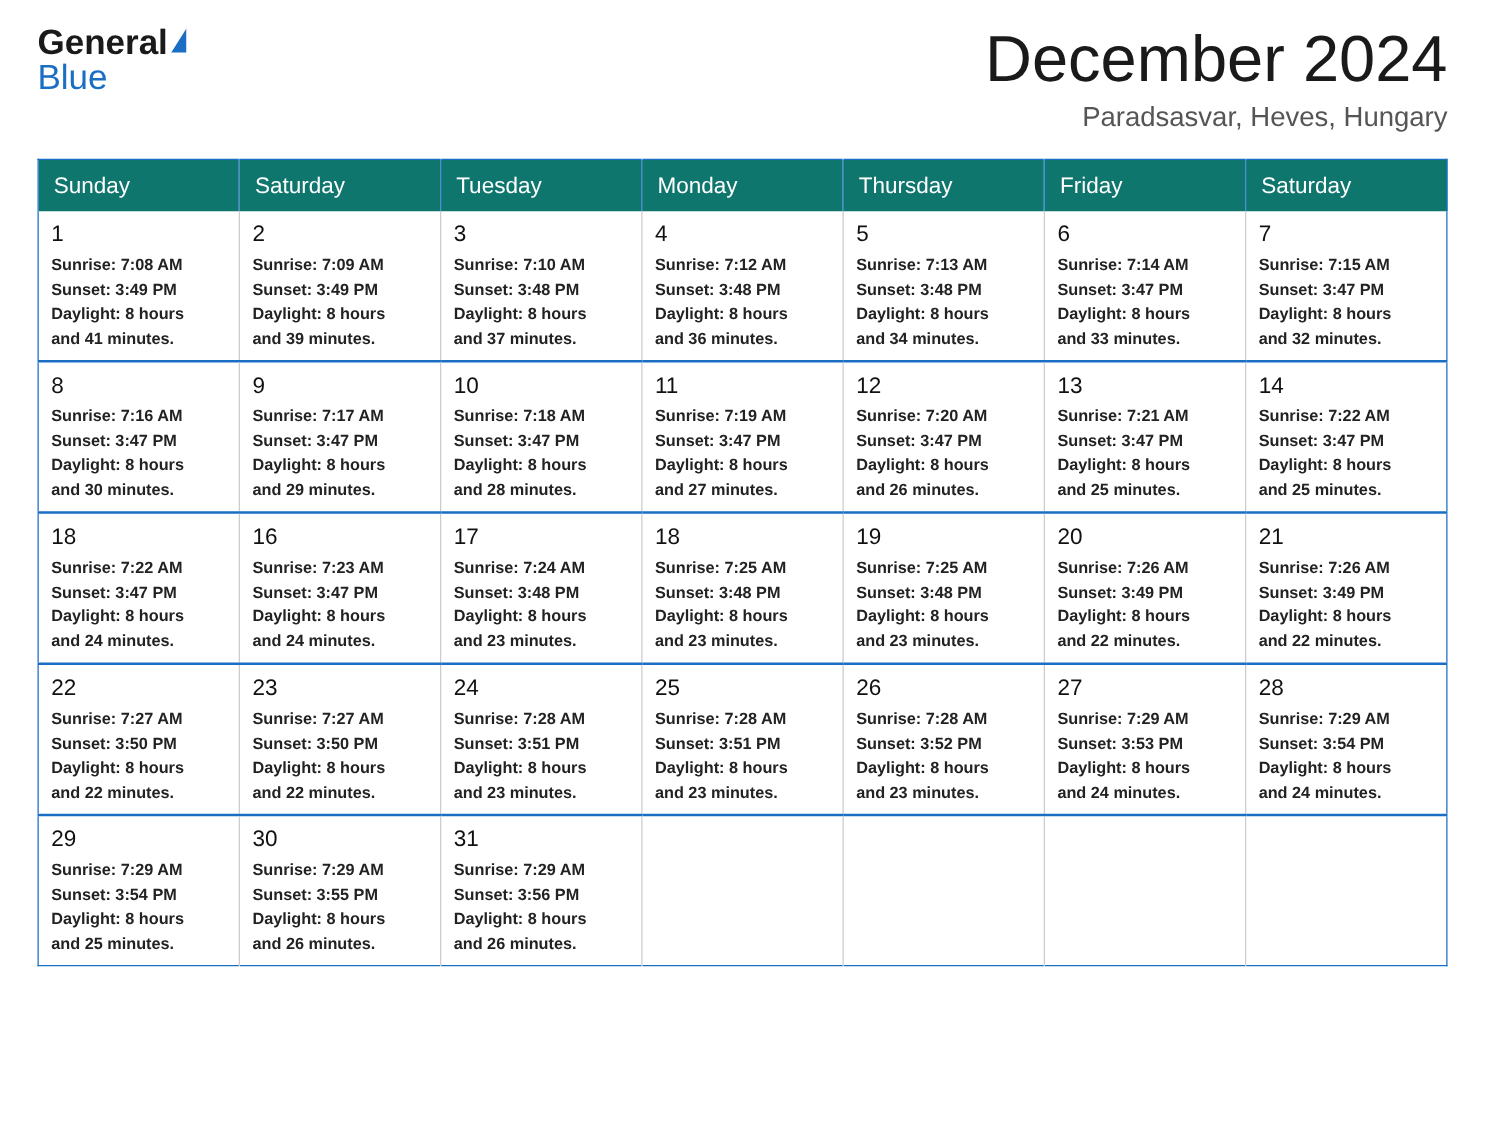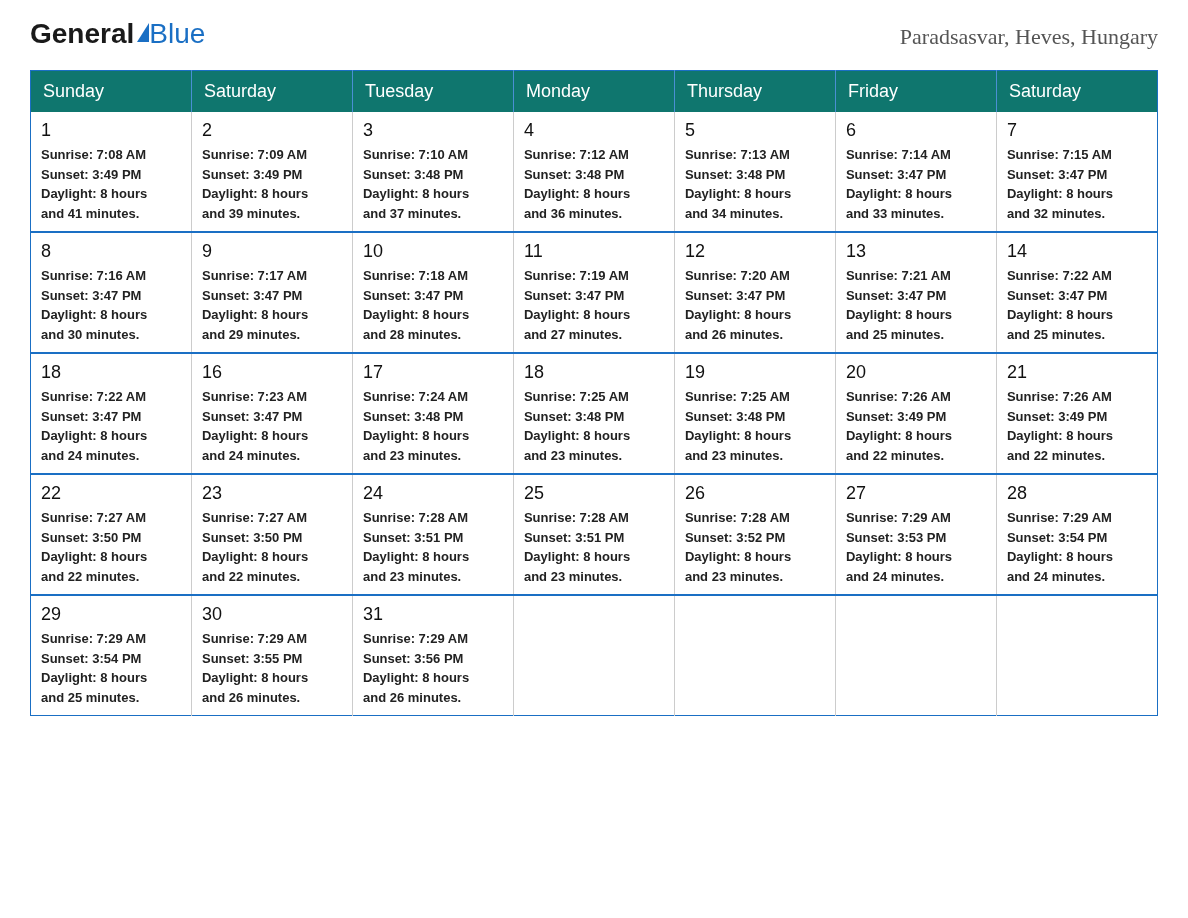--- a/index.html
+++ b/index.html
@@ -11,21 +11,21 @@
       padding: 20px 30px;
     }
     .header {
       display: flex;
       justify-content: space-between;
       align-items: flex-start;
       margin-bottom: 20px;
     }
     .logo {
       display: flex;
-      flex-direction: row;
+      flex-direction: column;
       align-items: flex-start;
     }
     .logo-general {
       font-size: 28px;
       font-weight: bold;
       color: #1a1a1a;
       line-height: 1;
     }
     .logo-blue {
       font-size: 28px;
@@ -43,21 +43,20 @@
     .month-title {
       font-size: 52px;
       font-weight: normal;
       color: #1a1a1a;
       line-height: 1.1;
     }
     .location-title {
       font-size: 22px;
       color: #555;
       margin-top: 4px;
-      font-family: Liberation Serif, serif;
     }
     .calendar-table {
       width: 100%;
       border-collapse: collapse;
       border: 1px solid #1a6fc4;
     }
     .calendar-table th {
       background-color: #0f766e;
       color: #fff;
       font-size: 18px;
@@ -109,20 +108,21 @@
   <div class="logo">
     <div class="logo-text-row">
       <span class="logo-general">General</span>
       <span style="display:inline-block; width:0; height:0; border-left:12px solid transparent; border-right:0; border-bottom:19px solid #1a6fc4; margin-left:3px; position:relative; top:-2px;"></span>
     </div>
     <div>
       <span class="logo-blue">Blue</span>
     </div>
   </div>
   <div class="title-section">
+    <div class="month-title">December 2024</div>
     <div class="location-title">Paradsasvar, Heves, Hungary</div>
   </div>
 </div>
 
 <table class="calendar-table">
   <thead>
     <tr>
       <th>Sunday</th>
       <th>Saturday</th>
       <th>Tuesday</th>

